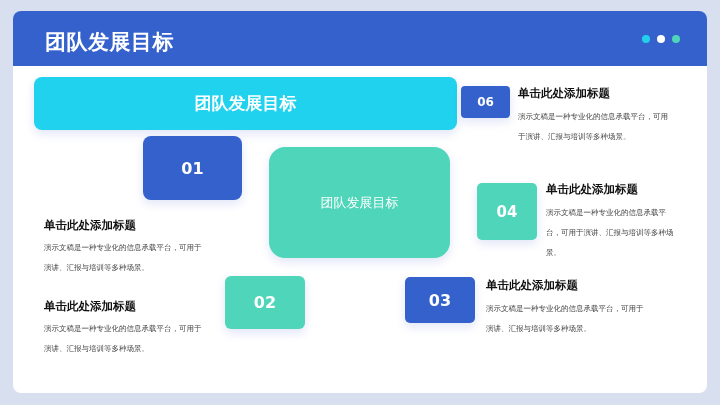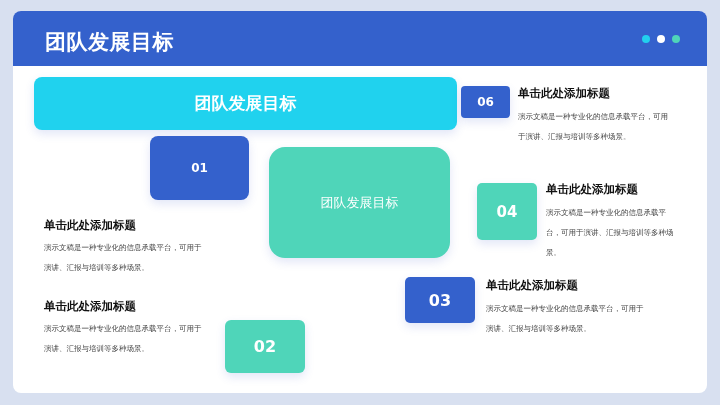--- a/index.html
+++ b/index.html
@@ -6,22 +6,22 @@
   body { width:720px; height:405px; background:#d8e0f0; position:relative; overflow:hidden;
          font-family:"DejaVu Sans","Liberation Sans",sans-serif; }
   .card { position:absolute; left:13px; top:11px; width:694px; height:382px; background:#fff; border-radius:8px; overflow:hidden; }
   .header { position:absolute; left:0; top:0; width:694px; height:55px; background:#3461cc; }
   .header-title { position:absolute; left:32px; top:17px; font-size:21px; font-weight:bold; color:#fff; letter-spacing:0.5px; }
   .dots { position:absolute; right:27px; top:24px; display:flex; gap:7px; }
   .dot { width:8px; height:8px; border-radius:50%; }
   .box { position:absolute; display:flex; align-items:center; justify-content:center; color:#fff; font-weight:bold; box-shadow:0 4px 10px rgba(60,90,200,0.15); }
   .cyan-bar { left:34px; top:77px; width:423px; height:53px; background:#20d2ee; border-radius:8px; font-size:17px; }
   .center { left:269px; top:147px; width:181px; height:111px; background:#4fd5b9; border-radius:16px; font-weight:normal; font-size:13px; }
-  .b01 { left:143px; top:136px; width:99px; height:64px; background:#3461cc; border-radius:8px; font-size:12px;margin-left:7px; }
-  .b02 { left:225px; top:276px; width:80px; height:53px; background:#4fd5b9; border-radius:6px; font-size:16px;margin-top:44px; }
+  .b01 { left:143px; top:136px; width:99px; height:64px; background:#3461cc; border-radius:8px; font-size:16px; }
+  .b02 { left:225px; top:276px; width:80px; height:53px; background:#4fd5b9; border-radius:6px; font-size:16px; }
   .b03 { left:405px; top:277px; width:70px; height:46px; background:#3461cc; border-radius:5px; font-size:16px; }
   .b04 { left:477px; top:183px; width:60px; height:57px; background:#4fd5b9; border-radius:5px; font-size:15px; }
   .b05 { left:461px; top:86px; width:49px; height:32px; background:#3461cc; border-radius:4px; font-size:12px; }
   .t-title { position:absolute; font-size:11.5px; font-weight:bold; color:#111; white-space:nowrap;font-family:Liberation Mono, monospace; }
   .t-desc { position:absolute; font-size:7.5px; color:#444; line-height:20px; }
 </style>
 </head>
 <body>
 
 <div class="card">

